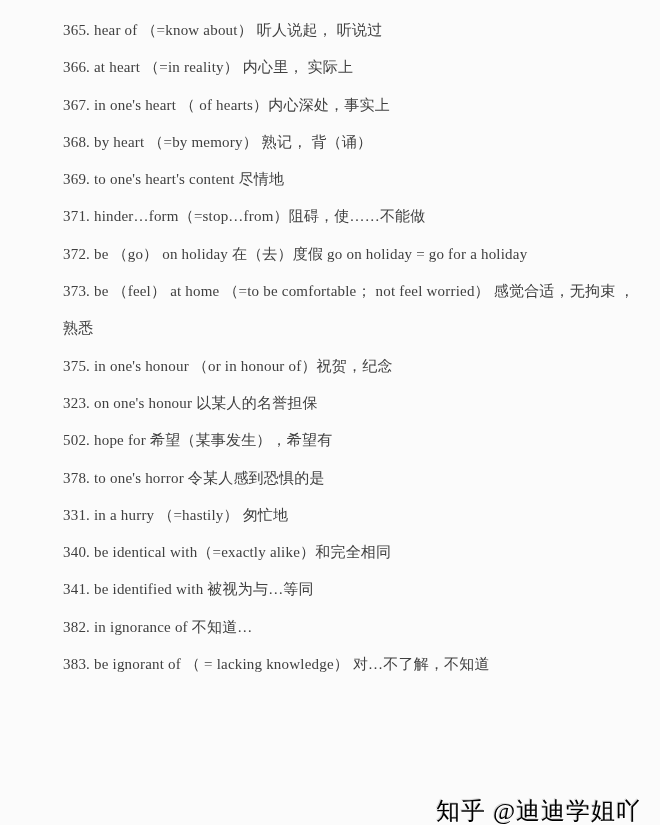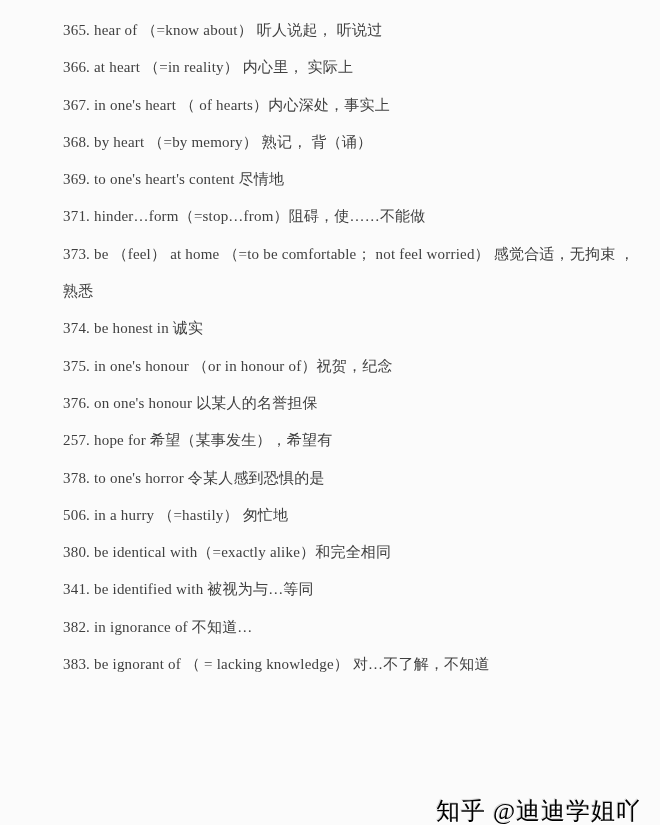--- a/index.html
+++ b/index.html
@@ -77,28 +77,28 @@
 
 <div class="page">
 
   <div class="doc">
     <p>365. hear of （=know about） 听人说起， 听说过</p>
     <p>366. at heart （=in reality） 内心里， 实际上</p>
     <p>367. in one's heart （ of hearts）内心深处，事实上</p>
     <p>368. by heart （=by memory） 熟记， 背（诵）</p>
     <p>369. to one's heart's content 尽情地</p>
     <p>371. hinder…form（=stop…from）阻碍，使……不能做</p>
+    <p>372. be （go） on holiday 在（去）度假  go on holiday = go for a holiday</p>
     <p>373. be （feel） at home （=to be comfortable； not feel worried） 感觉合适，无拘束 ，熟悉</p>
-    <p>374. be honest in 诚实</p>
     <p>375. in one's honour （or in honour of）祝贺，纪念</p>
-    <p>376. on one's honour 以某人的名誉担保</p>
-    <p>257. hope for 希望（某事发生），希望有</p>
+    <p>323. on one's honour 以某人的名誉担保</p>
+    <p>502. hope for 希望（某事发生），希望有</p>
     <p>378. to one's horror 令某人感到恐惧的是</p>
-    <p>506. in a hurry （=hastily） 匆忙地</p>
-    <p>380. be identical with（=exactly alike）和完全相同</p>
+    <p>331. in a hurry （=hastily） 匆忙地</p>
+    <p>340. be identical with（=exactly alike）和完全相同</p>
     <p>341. be identified with 被视为与…等同</p>
     <p>382. in ignorance of 不知道…</p>
     <p>383. be ignorant of （ = lacking knowledge） 对…不了解，不知道</p>
   </div>
 
   <div class="watermark">知乎 @迪迪学姐吖</div>
 
   <div class="table-corner left"></div>
   <div class="table-corner right"></div>
 

